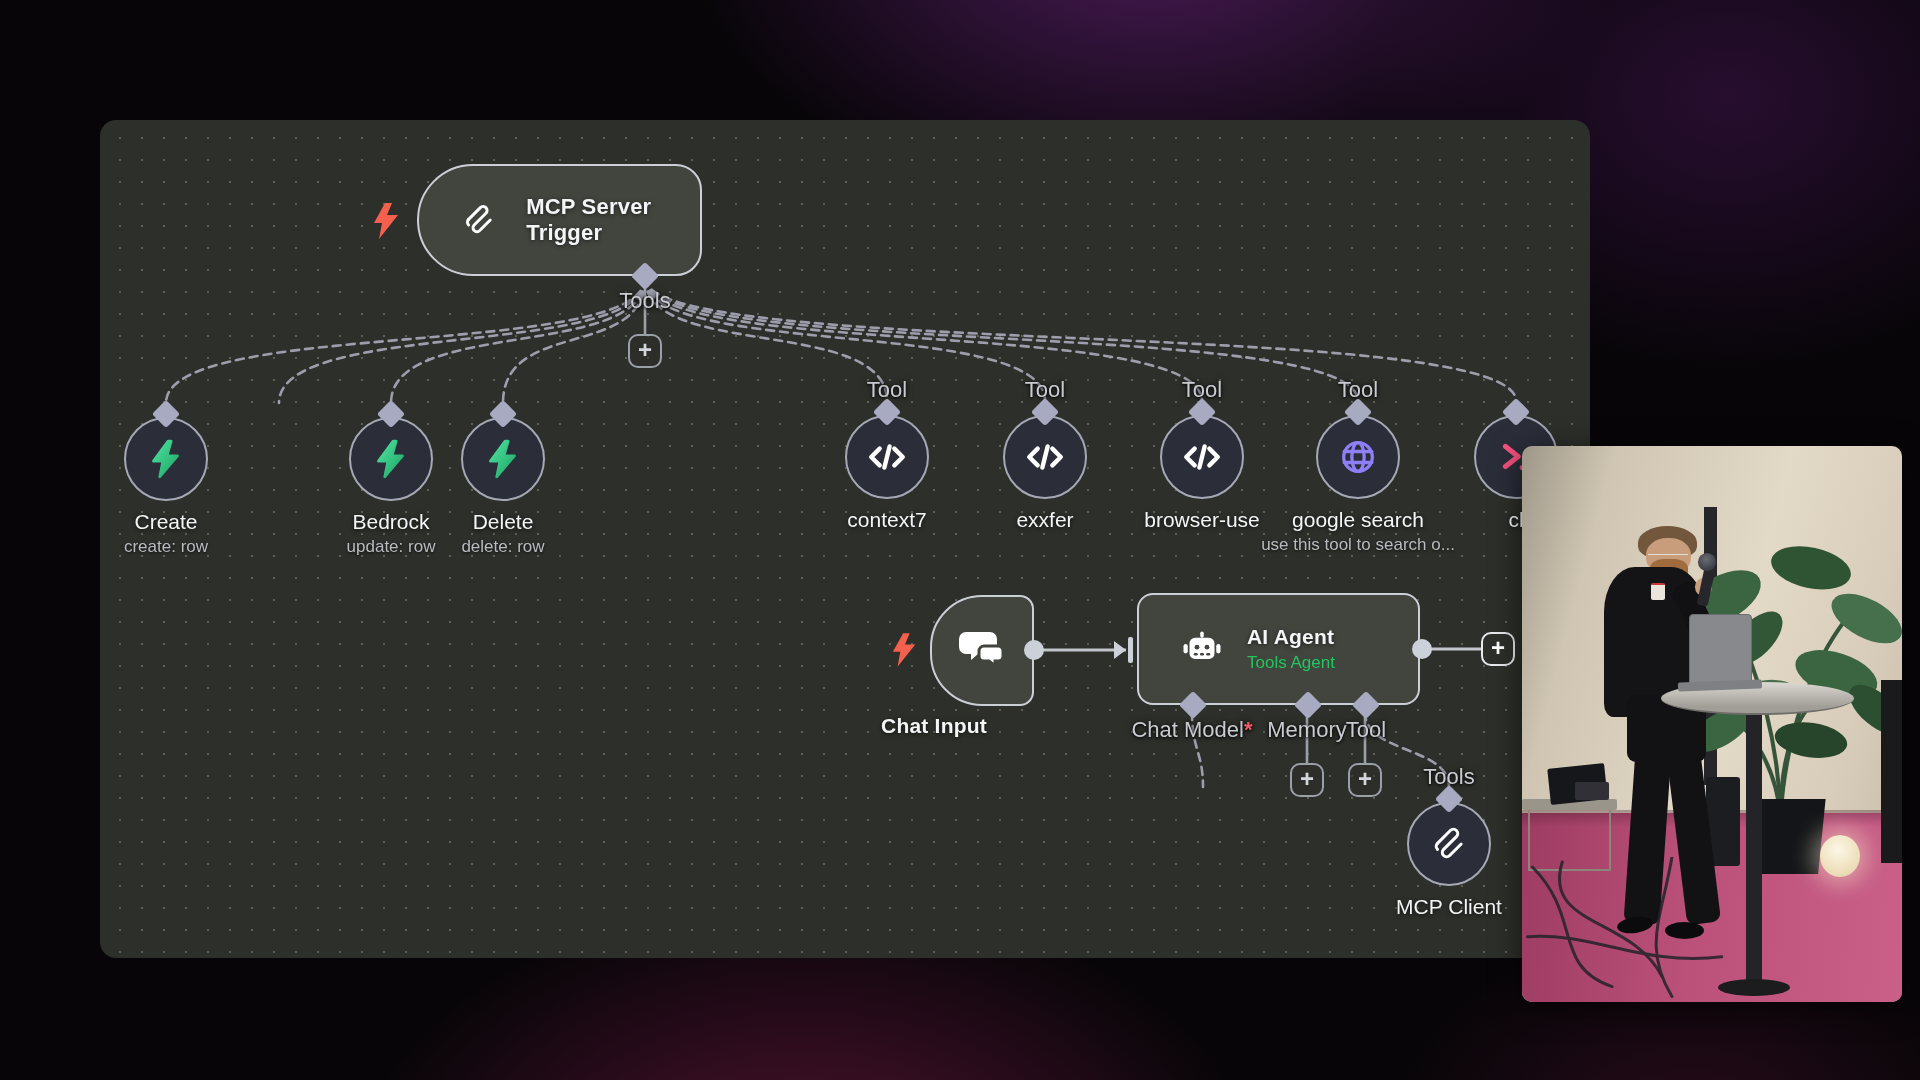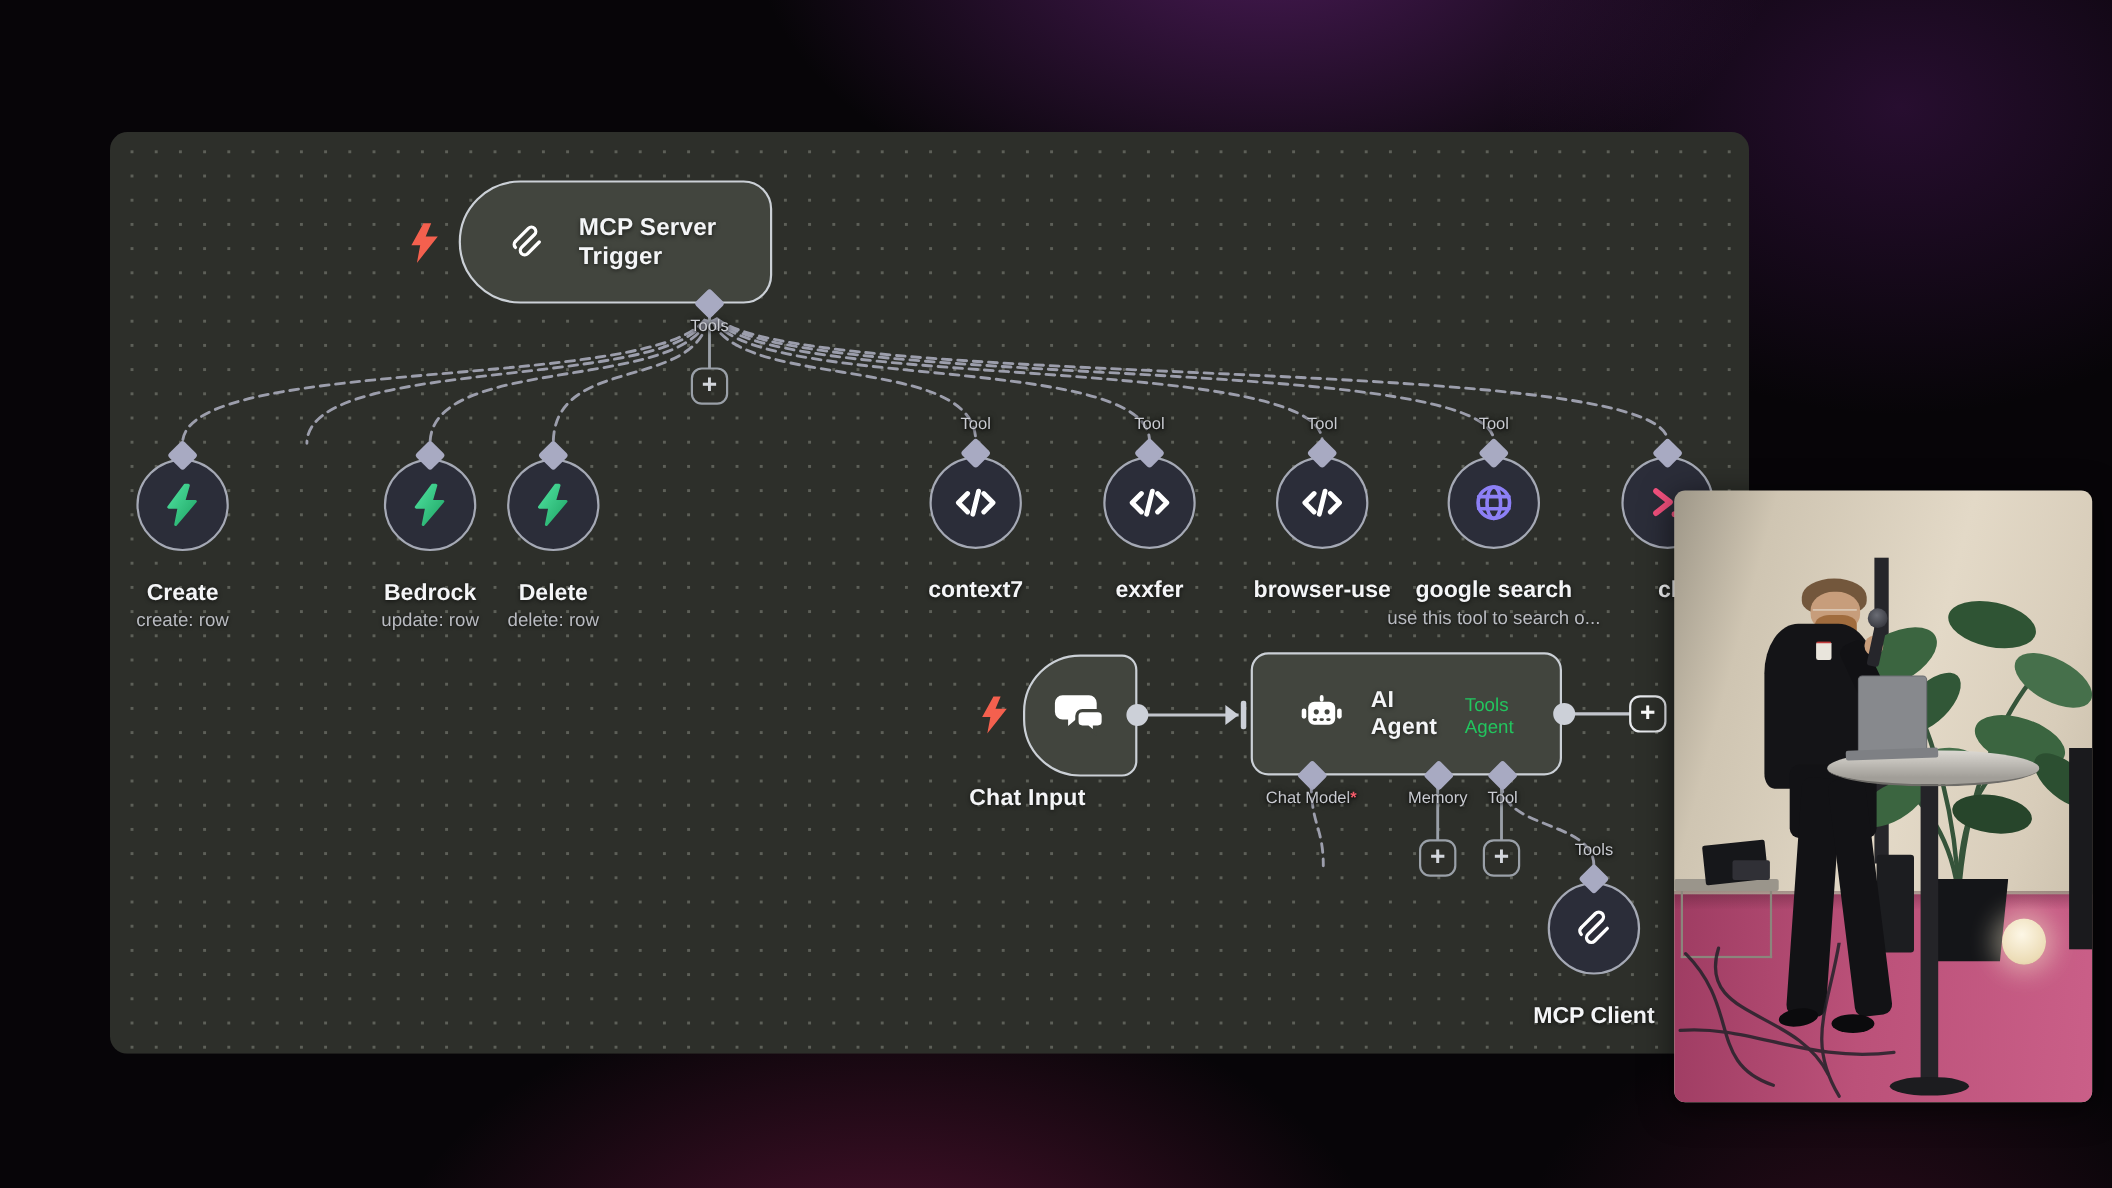--- a/index.html
+++ b/index.html
@@ -31,30 +31,30 @@
     display:flex; align-items:center; z-index:3;
   }
   .node-title { color:#f4f5f7; font-weight:700; font-size:21px; letter-spacing:.2px;
     text-shadow:0 1px 4px rgba(0,0,0,.6); }
   .node-sub { color:#22c55e; font-size:17px; margin-top:4px; }
 
   
   .cnode { position:absolute; width:260px; transform:translateX(-50%);
     display:flex; flex-direction:column; align-items:center; z-index:3; }
   .plabel { position:absolute; top:-25px; width:100%; text-align:center; }
-  .port-label { color:#c9cbd1; font-size:15px; font-weight:500;
+  .port-label { color:#c9cbd1; font-size:22px; font-weight:500;
     text-shadow:0 1px 3px rgba(0,0,0,.95), 0 0 6px rgba(0,0,0,.6); }
   .diamond { width:20px; height:20px; background:#a8aac2; transform:rotate(45deg);
     border-radius:3px; z-index:4; }
   .circle {
     width:84px; height:84px; border-radius:50%; background:#2b2d39;
     border:2.5px solid #a5a9b5; margin-top:-7px;
     display:flex; align-items:center; justify-content:center; z-index:3;
   }
-  .ntitle { margin-top:26px; color:#f4f5f7; font-size:21px; font-weight:700;
+  .ntitle { margin-top:9px; color:#f4f5f7; font-size:21px; font-weight:400;
     text-shadow:0 1px 4px rgba(0,0,0,.7); white-space:nowrap; }
   .nsub { margin-top:3px; color:#b9bbc1; font-size:17px; white-space:nowrap;
     text-shadow:0 1px 3px rgba(0,0,0,.7); }
 
   
   .plusbox {
     position:absolute; width:34px; height:34px; border-radius:10px;
     border:2.5px solid #9aa0a8; color:#d3d6dc; background:rgba(45,47,42,.6);
     font-size:24px; font-weight:700; line-height:28px; text-align:center; z-index:4;
     text-shadow:none;
@@ -320,21 +320,21 @@
         <rect x="31.4" y="16" width="3.4" height="7.5" rx="1.7"></rect>
       </g>
       <circle cx="16" cy="18.5" r="1.9" fill="#42453e"></circle>
       <circle cx="24" cy="18.5" r="1.9" fill="#42453e"></circle>
       <g fill="#42453e">
         <rect x="13.4" y="23.2" width="3.2" height="2" rx="1"></rect>
         <rect x="18.4" y="23.2" width="3.2" height="2" rx="1"></rect>
         <rect x="23.4" y="23.2" width="3.2" height="2" rx="1"></rect>
       </g>
     </svg>
-    <div style="display:flex;flex-direction:row;align-items:center">
+    <div style="display:flex;flex-direction:column;align-items:flex-start">
       <div class="node-title">AI Agent</div>
       <div class="node-sub">Tools Agent</div>
     </div>
   </div>
   <div class="outdot" style="left:1312px;top:519px"></div>
   <div class="plusbox bright" style="left:1381px;top:512px">+</div>
 
   <div class="diamond" style="position:absolute;left:1083px;top:575px"></div>
   <div class="diamond" style="position:absolute;left:1198px;top:575px"></div>
   <div class="diamond" style="position:absolute;left:1256px;top:575px"></div>

